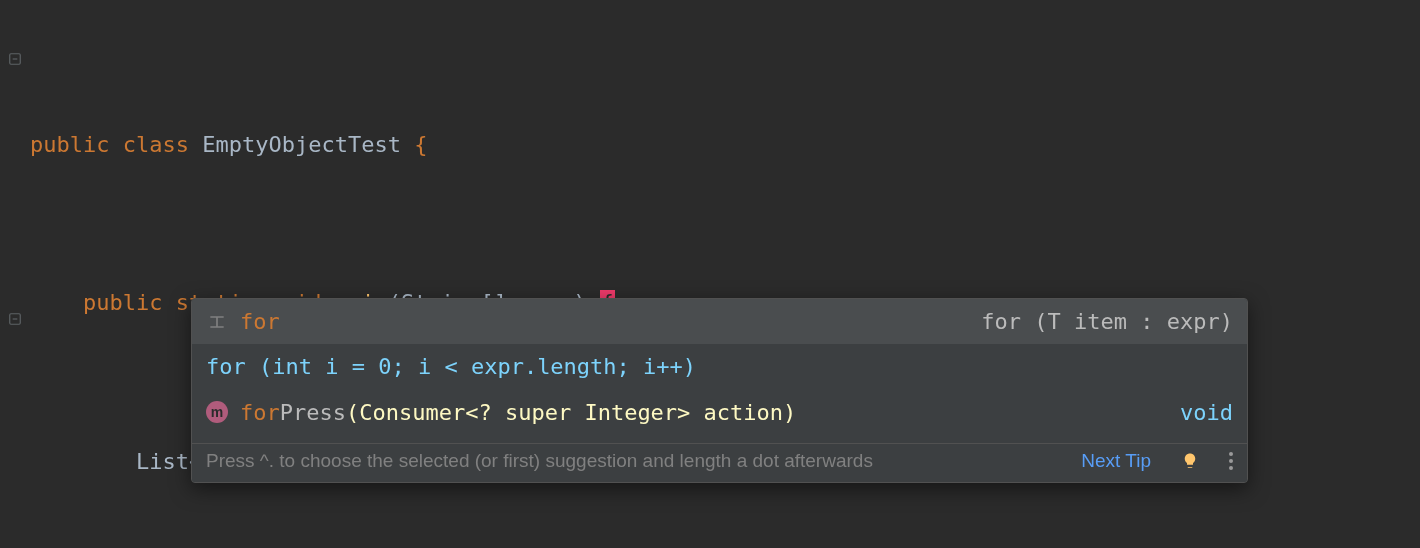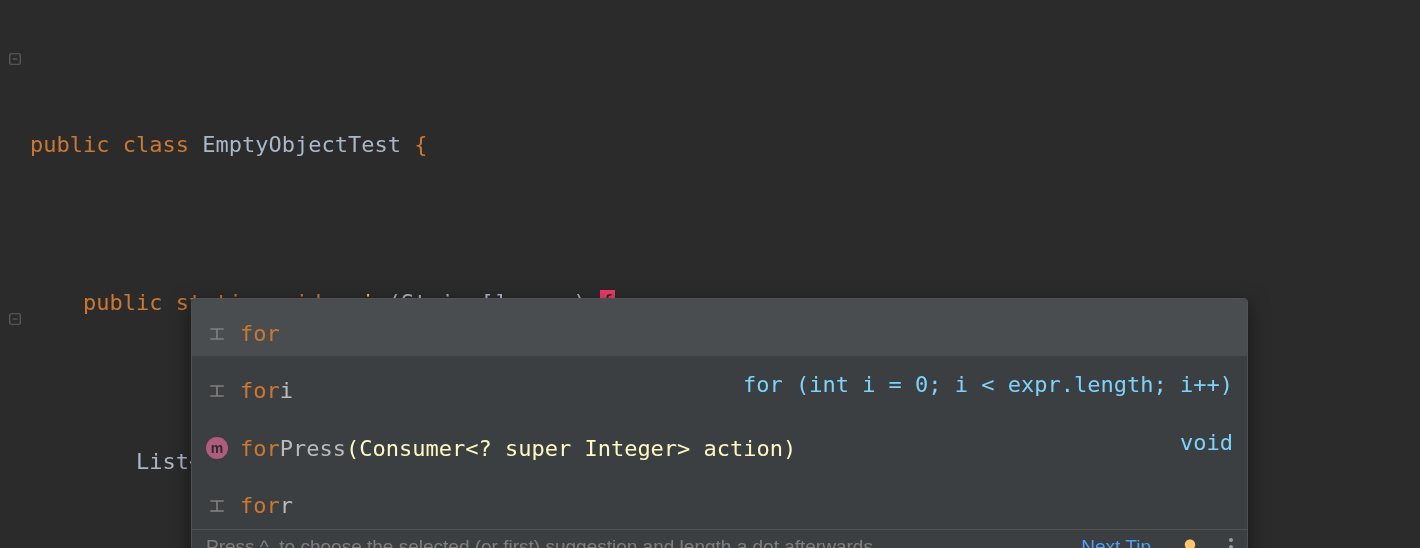--- a/index.html
+++ b/index.html
@@ -69,21 +69,20 @@
     align-items: center;
     justify-content: space-between;
     padding: 4px 14px;
     font-size: 22px;
     line-height: 1.7;
     color: #808080;
   }
   .popup-row .left {
     display: flex; align-items: center; gap: 12px;
     min-width: 0;
-    margin-top: 12px;
   }
   .popup-row .left .label { color: #bbbbbb; }
   .popup-row .left .label .kw2 { color: #cc7832; }
   .popup-row .left .label .pale { color: #fef9c3; }
   .popup-row .right { color: #7dd3fc; white-space: nowrap; }
   .popup-row.selected {
     background: #4b6eaf33;
     background: #4a4d4f;
   }
   .popup-row.selected .left .label { color: #ffffff; }
@@ -165,55 +164,36 @@
         <div class="left">
           <span class="icon icon-template">
             <svg viewBox="0 0 24 24" fill="none" stroke="#808080" stroke-width="2">
                 <line x1="4" y1="6" x2="20" y2="6"></line>
                 <line x1="4" y1="18" x2="20" y2="18"></line>
                 <line x1="12" y1="6" x2="12" y2="18"></line>
               </svg>
           </span>
           <span class="label"><span class="kw2">for</span><span></span></span>
         </div>
+        <span class="right">for (T item : expr)</span>
       </div>
 
       <div class="popup-row">
-        <div class="left">
-          <span class="icon icon-template">
-            <svg viewBox="0 0 24 24" fill="none" stroke="#808080" stroke-width="2">
-                <line x1="4" y1="6" x2="20" y2="6"></line>
-                <line x1="4" y1="18" x2="20" y2="18"></line>
-                <line x1="12" y1="6" x2="12" y2="18"></line>
-              </svg>
-          </span>
-          <span class="label"><span class="kw2">for</span><span>i</span></span>
-        </div>
         <span class="right">for (int i = 0; i &lt; expr.length; i++)</span>
       </div>
 
       <div class="popup-row">
         <div class="left">
           <span class="icon icon-method">m</span>
           <span class="label"><span class="kw2">for</span><span>Press</span><span class="pale">(Consumer&lt;? super Integer&gt; action)</span></span>
         </div>
         <span class="right">void</span>
       </div>
 
       <div class="popup-row">
-        <div class="left">
-          <span class="icon icon-template">
-            <svg viewBox="0 0 24 24" fill="none" stroke="#808080" stroke-width="2">
-                <line x1="4" y1="6" x2="20" y2="6"></line>
-                <line x1="4" y1="18" x2="20" y2="18"></line>
-                <line x1="12" y1="6" x2="12" y2="18"></line>
-              </svg>
-          </span>
-          <span class="label"><span class="kw2">for</span><span>r</span></span>
-        </div>
       </div>
 
     </div>
 
     <div class="popup-footer">
       <span class="hint">Press ^. to choose the selected (or first) suggestion and length a dot afterwards</span>
       <span class="actions">
         <span class="link">Next Tip</span>
         <span class="bulb">
           <svg viewBox="0 0 24 24" fill="currentColor">

